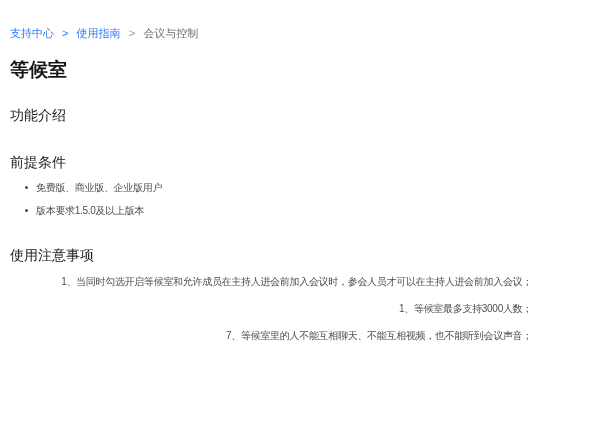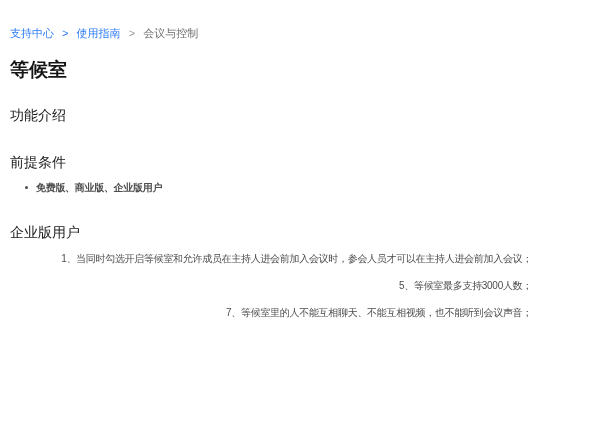--- a/index.html
+++ b/index.html
@@ -70,21 +70,20 @@
     list-style: none;
   }
   ul.bullets li {
     position: relative;
     padding-left: 26px;
     font-size: 10px;
     line-height: 15.5px;
     letter-spacing: -0.3px;
     color: #4d4d4d;
     margin-bottom: 7.5px;
-    font-weight: bold;
   }
   ul.bullets li::before {
     content: "";
     position: absolute;
     left: 15px;
     top: 6px;
     width: 3px;
     height: 3px;
     border-radius: 50%;
     background: #4a4a4a;
@@ -117,25 +116,26 @@
   <h1 class="title">等候室</h1>
 
   <section>
     <h2 class="h2-intro">功能介绍</h2>
   </section>
 
   <section>
     <h2 class="h2-prereq">前提条件</h2>
     <ul class="bullets">
       <li>免费版、商业版、企业版用户</li>
+      <li>版本要求1.5.0及以上版本</li>
     </ul>
   </section>
 
   <section>
-    <h2 class="h2-notes">企业版用户</h2>
+    <h2 class="h2-notes">使用注意事项</h2>
     <div class="notes">
       <div class="note">1、当同时勾选开启等候室和允许成员在主持人进会前加入会议时，参会人员才可以在主持人进会前加入会议；</div>
-      <div class="note">5、等候室最多支持3000人数；</div>
+      <div class="note">1、等候室最多支持3000人数；</div>
       <div class="note">7、等候室里的人不能互相聊天、不能互相视频，也不能听到会议声音；</div>
     </div>
   </section>
 
 </div>
 
 </body></html>

